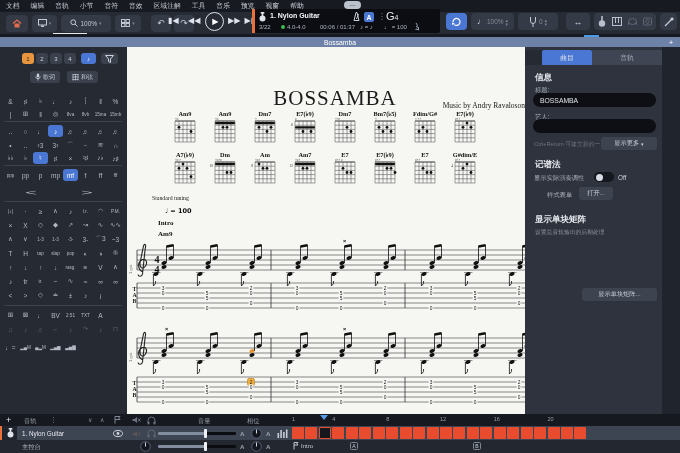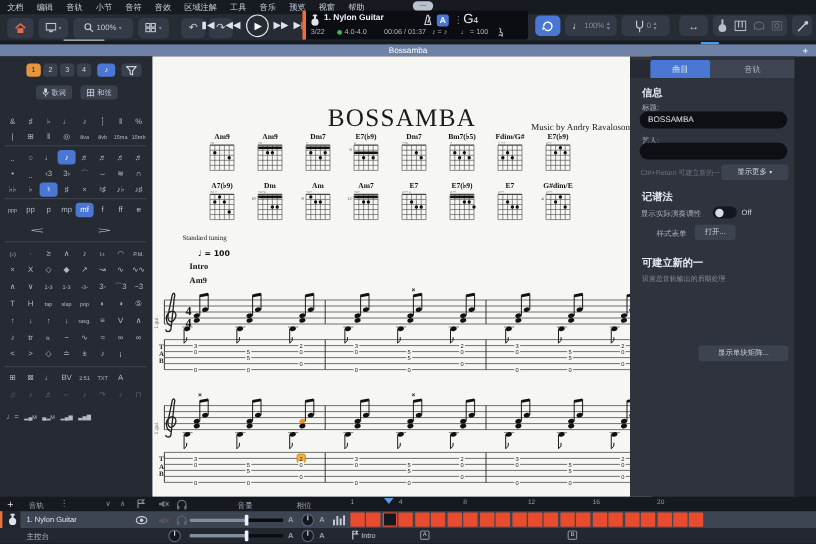--- a/index.html
+++ b/index.html
@@ -1104,21 +1104,21 @@
         <span style="font-size:5px">▾</span>
       </div>
     <div class="abs rhead" style="left:10px;top:112px">记谱法</div>
     <div class="abs rlabel" style="left:9px;top:127px">显示实际演奏调性</div>
     <div class="abs" style="left:69px;top:125px;width:20px;height:10px;background:#14171d;border-radius:5px">
       <div style="position:absolute;left:1.5px;top:1.5px;width:7px;height:7px;background:#d8dce4;border-radius:50%"></div>
     </div>
     <div class="abs rlabel" style="left:93px;top:127px;color:#cfd4de">Off</div>
     <div class="abs rlabel" style="left:22px;top:144px">样式表单</div>
     <div class="abs rbtn" style="left:54px;top:140px;width:34px;height:13px">打开...</div>
-    <div class="abs rhead" style="left:10px;top:167px">可建立新的一</div>
+    <div class="abs rhead" style="left:10px;top:167px">显示单块矩阵</div>
     <div class="abs rlabel" style="left:10px;top:181px;font-size:5.8px;color:#8a919d">设置总音轨输出的后期处理</div>
     <div id="devices"></div>
     <div class="abs rbtn" style="left:57px;top:241px;width:75px;height:13px">显示单块矩阵...</div>
   </div>
 
   <div class="abs" id="bottompanel">
     <span class="abs" style="left:6px;top:1px;color:#dfe4ec;font-size:9px">+</span>
     <span class="abs" style="left:24px;top:3px;font-size:6.3px;color:#9aa1ad">音轨</span>
     <span class="abs" style="left:50px;top:2px;color:#8b93a2;font-size:7px">⋮</span>
     <span class="abs" style="left:88px;top:2px;font-size:6px;color:#8a93a0">∨</span>

